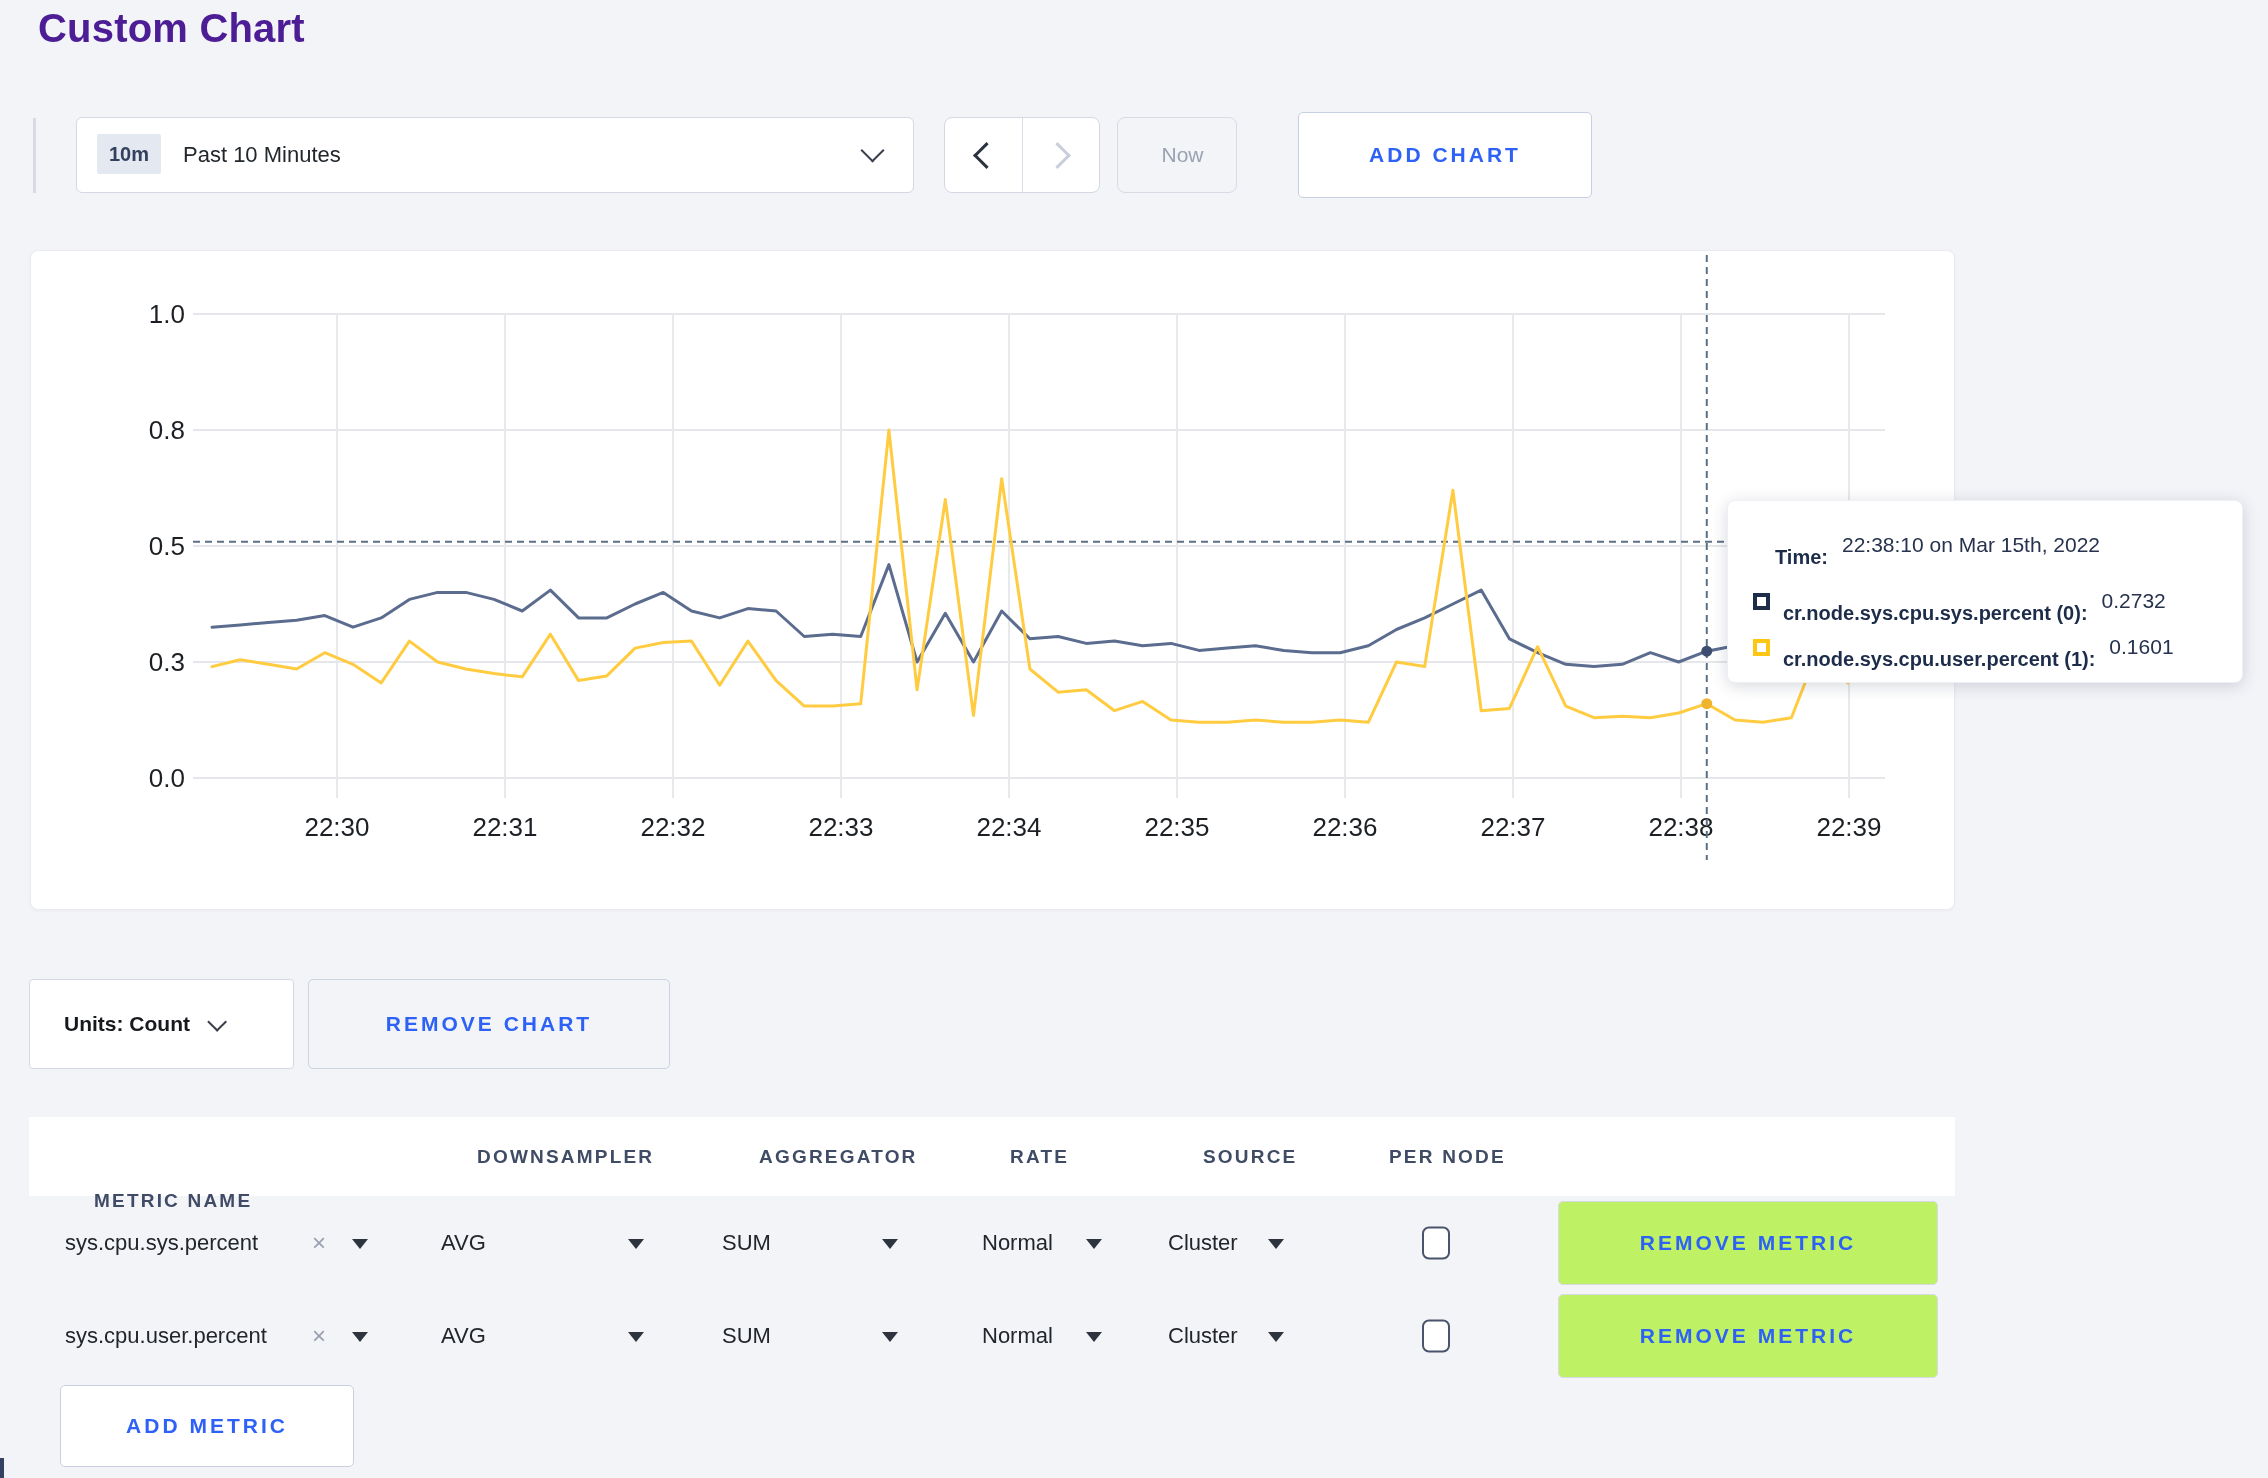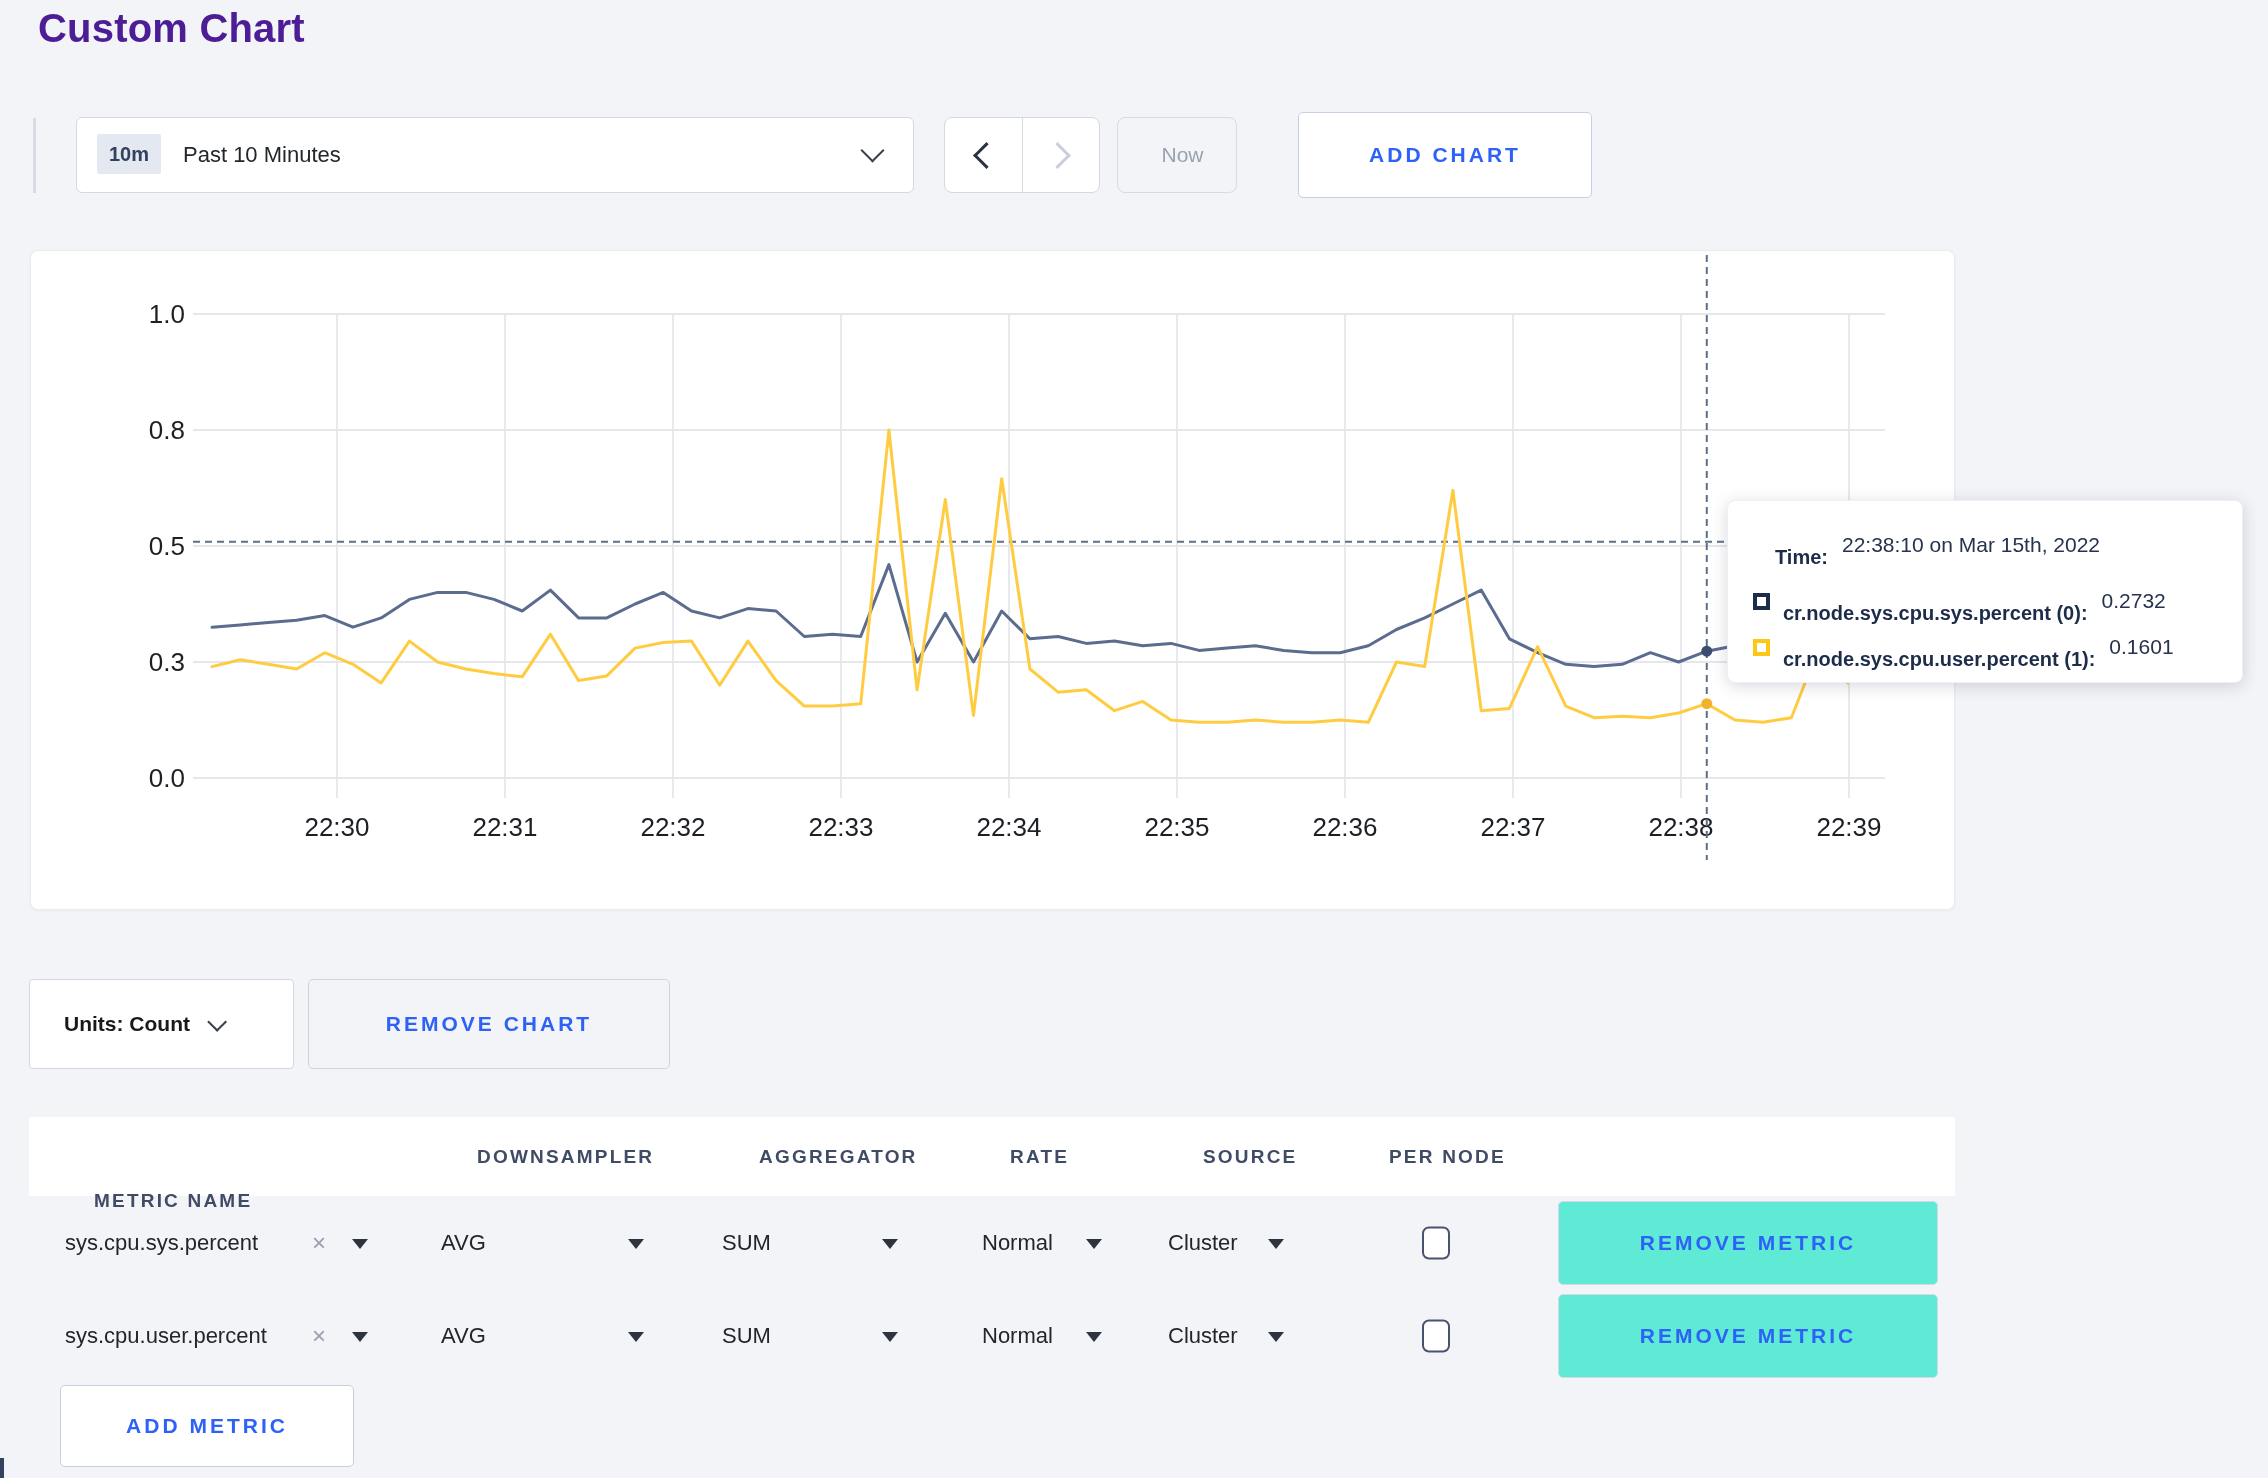--- a/index.html
+++ b/index.html
@@ -65,21 +65,21 @@
 
   .metric-row{position:absolute;left:29px;width:1926px;height:93px;}
   #metric-row-0{top:1196px;} #metric-row-1{top:1289px;}
   .cell{position:absolute;top:50%;transform:translateY(-50%);font-size:22px;color:#22262b;}
   .c-name{left:36px;}
   .c-close{left:283px;font-size:24px;color:#98a0b1;cursor:pointer;}
   .caret{position:absolute;top:50%;transform:translateY(-40%);width:0;height:0;border-left:8px solid transparent;border-right:8px solid transparent;border-top:10px solid #2e343e;cursor:pointer;}
   .car-name{left:323px;} .car-ds{left:599px;} .car-agg{left:853px;} .car-rate{left:1057px;} .car-src{left:1239px;}
   .c-ds{left:412px;} .c-agg{left:693px;} .c-rate{left:953px;} .c-src{left:1139px;}
   .c-check{left:1393px;width:28px;height:33px;border:2px solid #49536b;border-radius:7px;background:#fff;box-sizing:border-box;cursor:pointer;}
-  .c-remove{left:1529px;top:50%;transform:translateY(-50%);width:380px;height:84px;background:#5eead4;border-color:#d6dae4;position:absolute;}
+  .c-remove{left:1529px;top:50%;transform:translateY(-50%);width:380px;height:84px;background:#bef264;border-color:#d6dae4;position:absolute;}
 
   #add-metric-button{left:60px;top:1385px;width:294px;height:82px;border-color:#c9d0dd;}
   #window-edge{left:0;top:1458px;width:4px;height:20px;background:#33425e;}
 </style>
 </head>
 <body>
 
 <div class="abs" id="page-title">Custom Chart</div>
 
 <div class="abs" id="toolbar-divider"></div>

